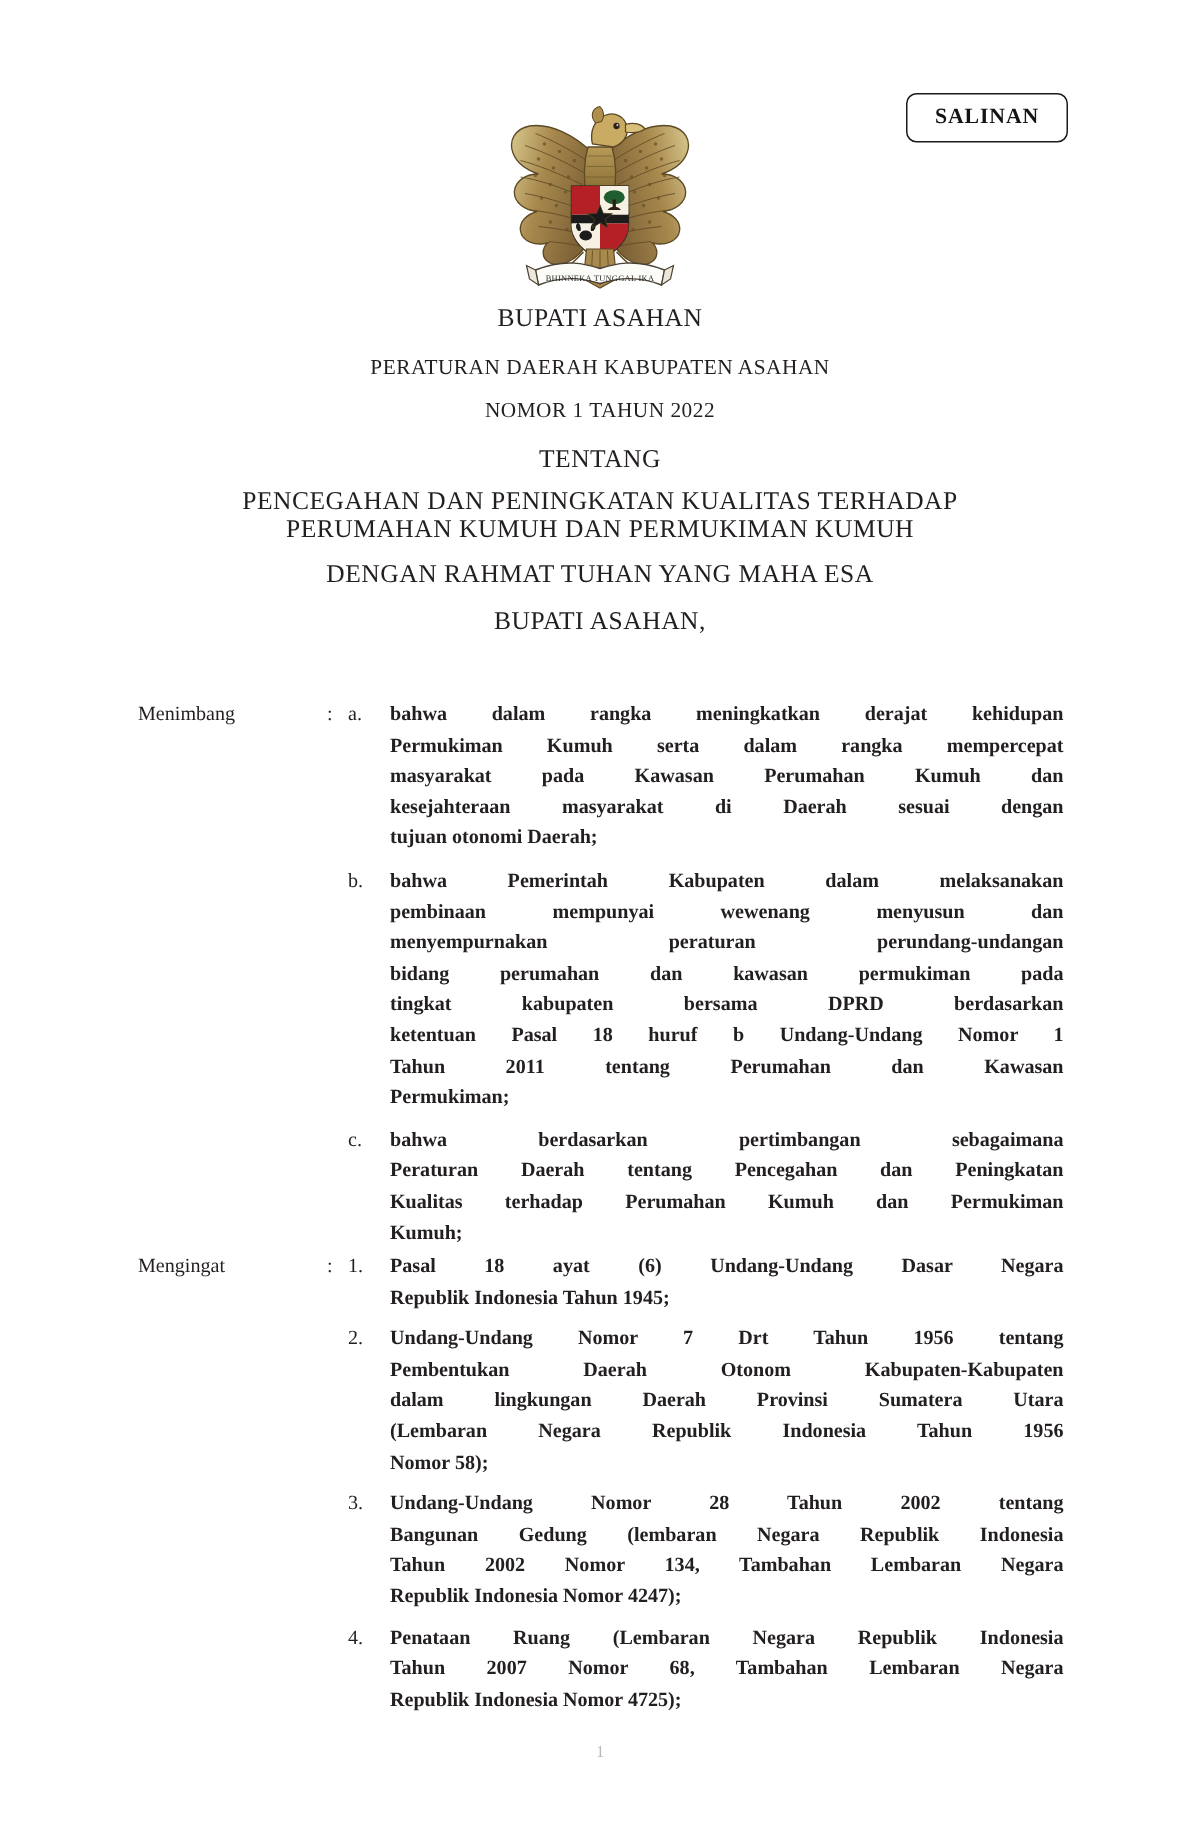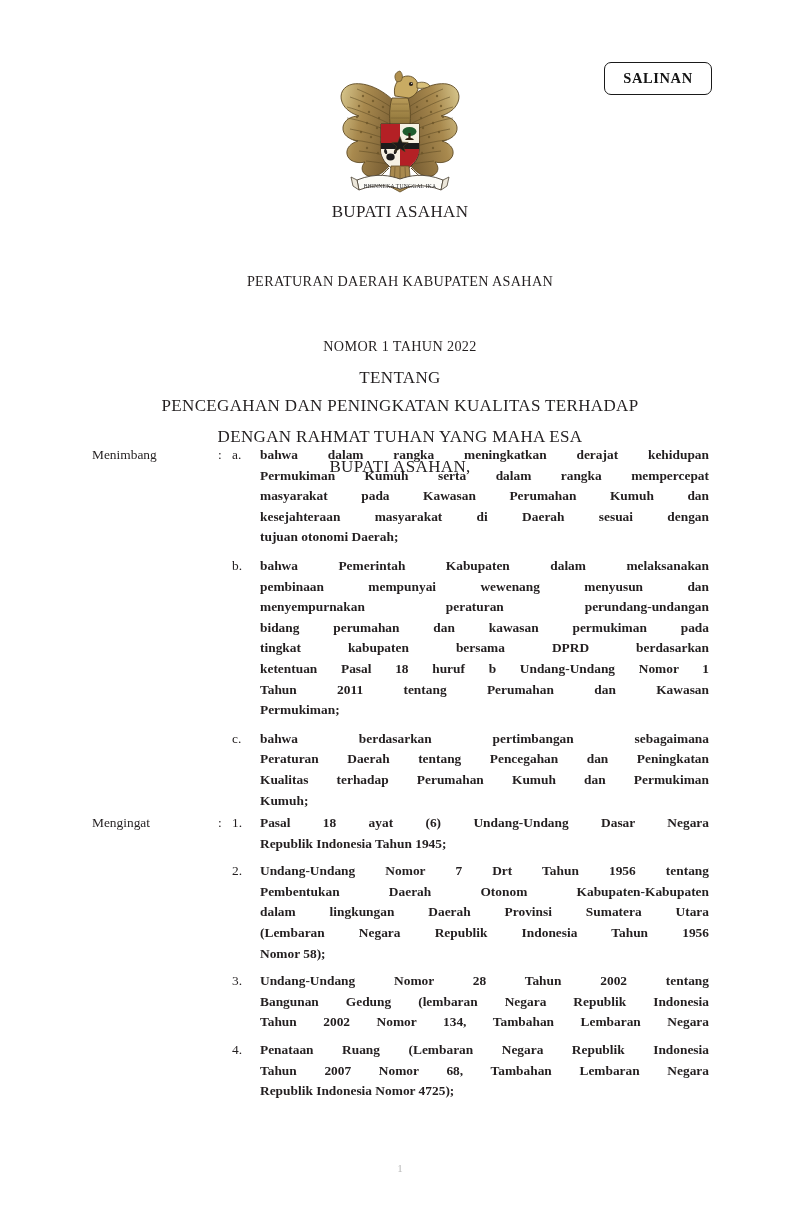--- a/index.html
+++ b/index.html
@@ -64,33 +64,32 @@
   }
   .hl {
     font-size: 17px;
     line-height: 18.5px;
     letter-spacing: 0.35px;
     white-space: pre;
   }
   .hl.big {
     font-size: 14.2px;
     line-height: 19.5px;
-    margin-top: 36px;
   }
   .gap-a { height: 14px; }
   .gap-b { height: 10px; }
   .gap-c { height: 12px; }
   .gap-d { height: 12px; }
   .gap-e { height: 12px; }
 
   
   .clauses {
     position: absolute;
     left: 92px;
-    top: 445px;
+    top: 466px;
     width: 617px;
   }
   .clause-row {
     display: flex;
     align-items: flex-start;
     width: 100%;
   }
   .c-label {
     width: 126px;
     flex: 0 0 126px;
@@ -330,20 +329,21 @@
   <div class="headings">
     <div class="hl">BUPATI ASAHAN</div>
     <div class="gap-a"></div>
     <div class="hl big">PERATURAN DAERAH KABUPATEN ASAHAN</div>
     <div class="gap-b"></div>
     <div class="hl big">NOMOR 1 TAHUN 2022</div>
     <div class="gap-c"></div>
     <div class="hl">TENTANG</div>
     <div class="gap-b"></div>
     <div class="hl">PENCEGAHAN DAN PENINGKATAN KUALITAS TERHADAP</div>
+    <div class="hl">PERUMAHAN KUMUH DAN PERMUKIMAN KUMUH</div>
     <div class="gap-d"></div>
     <div class="hl">DENGAN RAHMAT TUHAN YANG MAHA ESA</div>
     <div class="gap-e"></div>
     <div class="hl">BUPATI ASAHAN,</div>
   </div>
 
   <div class="clauses">
 
     <div class="menimbang-block">
       <div class="clause-row">
@@ -415,20 +415,21 @@
       </div>
 
       <div class="block-gap-sm"></div>
 
       <div class="indent-row">
         <div class="c-marker">3.</div>
         <div class="c-body">
           <span class="ln">Undang-Undang Nomor 28 Tahun 2002 tentang</span>
           <span class="ln">Bangunan Gedung (lembaran Negara Republik Indonesia</span>
           <span class="ln">Tahun 2002 Nomor 134, Tambahan Lembaran Negara</span>
+          <span class="ln final">Republik Indonesia Nomor 4247);</span>
         </div>
       </div>
 
       <div class="block-gap-sm"></div>
 
       <div class="indent-row">
         <div class="c-marker">4.</div>
         <div class="c-body">
           <span class="ln">Penataan Ruang (Lembaran Negara Republik Indonesia</span>
           <span class="ln">Tahun 2007 Nomor 68, Tambahan Lembaran Negara</span>

